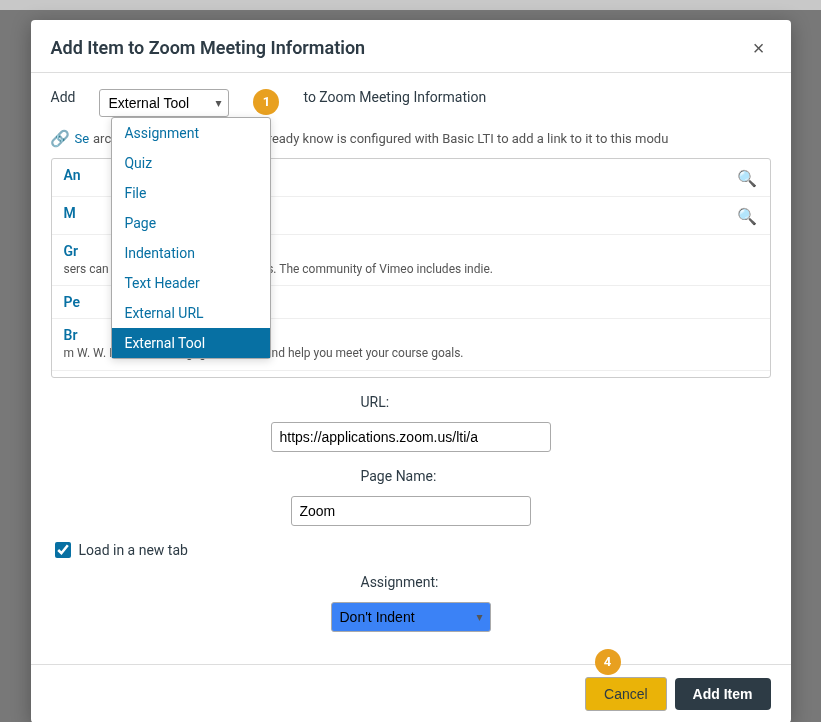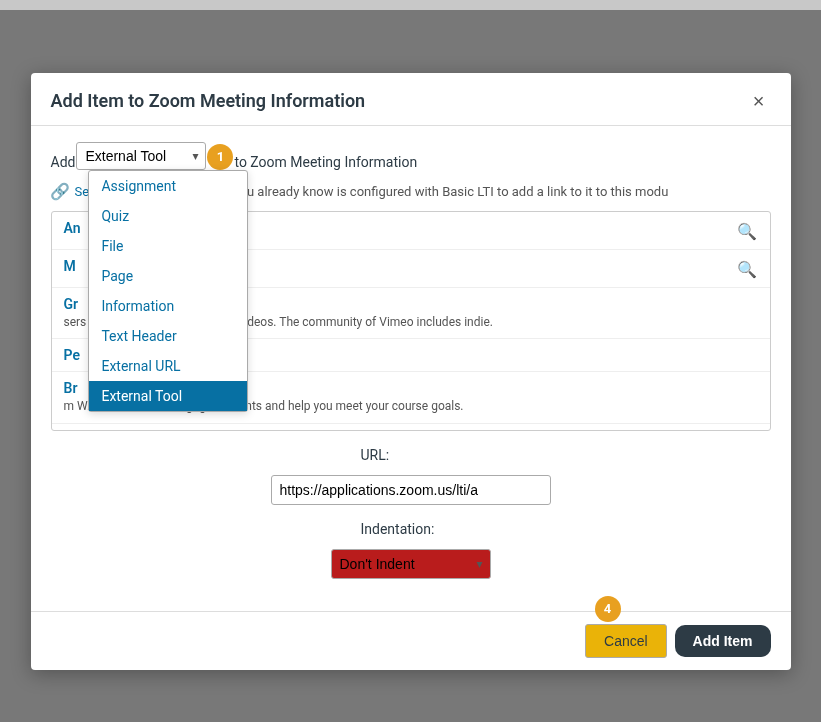--- a/index.html
+++ b/index.html
@@ -62,22 +62,22 @@
 
     .modal-body {
       flex: 1;
       padding: 16px 20px;
       overflow-y: auto;
       position: relative;
     }
 
     .add-row {
       display: flex;
-      align-items: flex-end;
-      gap: 1px;
+      align-items: flex-start;
+      gap: 24px;
       margin-bottom: 12px;
       position: relative;
     }
 
     .add-label {
       color: #2d3b45;
       font-size: 14px;
       white-space: nowrap;
     }
 
@@ -239,21 +239,21 @@
     .checkbox-label {
       font-size: 14px;
       color: #2d3b45;
     }
 
     .indent-select {
       border: 1px solid #aaa;
       border-radius: 3px;
       padding: 6px 28px 6px 8px;
       font-size: 14px;
-      background: #b91c1c;
+      background: #3b82f6;
       min-width: 160px;
       appearance: none;
       -webkit-appearance: none;
       cursor: pointer;
     }
 
     .select-wrapper {
       position: relative;
       display: inline-block;
     }
@@ -285,21 +285,21 @@
       border-radius: 3px;
       padding: 8px 18px;
       font-size: 14px;
       cursor: pointer;
       color: #2d3b45;
     }
 
     .btn-add {
       background: #2d3b45;
       border: none;
-      border-radius: 10px;
+      border-radius: 4px;
       padding: 8px 18px;
       font-size: 14px;
       cursor: pointer;
       color: #fff;
       font-weight: 600;
     }
   </style>
 </head>
 <body>
 
@@ -327,21 +327,21 @@
             <option>External URL</option>
           </select>
           <span class="dropdown-arrow">▾</span>
 
           
           <div class="dropdown-menu">
             <div class="dropdown-menu-item">Assignment</div>
             <div class="dropdown-menu-item">Quiz</div>
             <div class="dropdown-menu-item">File</div>
             <div class="dropdown-menu-item">Page</div>
-            <div class="dropdown-menu-item">Information</div>
+            <div class="dropdown-menu-item">Indentation</div>
             <div class="dropdown-menu-item">Text Header</div>
             <div class="dropdown-menu-item">External URL</div>
             <div class="dropdown-menu-item selected">External Tool</div>
           </div>
         </div>
         <div class="badge">1</div>
         <span class="add-to-text">to Zoom Meeting Information</span>
       </div>
 
       <div style="display:flex; align-items:center; gap:4px; margin-bottom:10px;">
@@ -393,24 +393,32 @@
 
       </div>
 
       <div class="form-section">
 
         <div class="form-row">
           <label class="form-label">URL:</label>
           <input class="form-input" type="text" value="https://applications.zoom.us/lti/a" style="width: 280px;">
         </div>
 
-
-
         <div class="form-row">
-          <label class="form-label">Indentation:</label>
+          <label class="form-label">Page Name:</label>
+          <input class="form-input" type="text" value="Zoom" style="">
+        </div>
+
+        <div class="checkbox-row">
+          <input type="checkbox" checked="" style="">
+          <span class="checkbox-label">Load in a new tab</span>
+        </div>
+
+        <div class="form-row">
+          <label class="form-label">Assignment:</label>
           <div class="select-wrapper">
             <select class="indent-select">
               <option>Don't Indent</option>
               <option>Indent 1</option>
               <option>Indent 2</option>
               <option>Indent 3</option>
               <option>Indent 4</option>
               <option>Indent 5</option>
             </select>
           </div>

